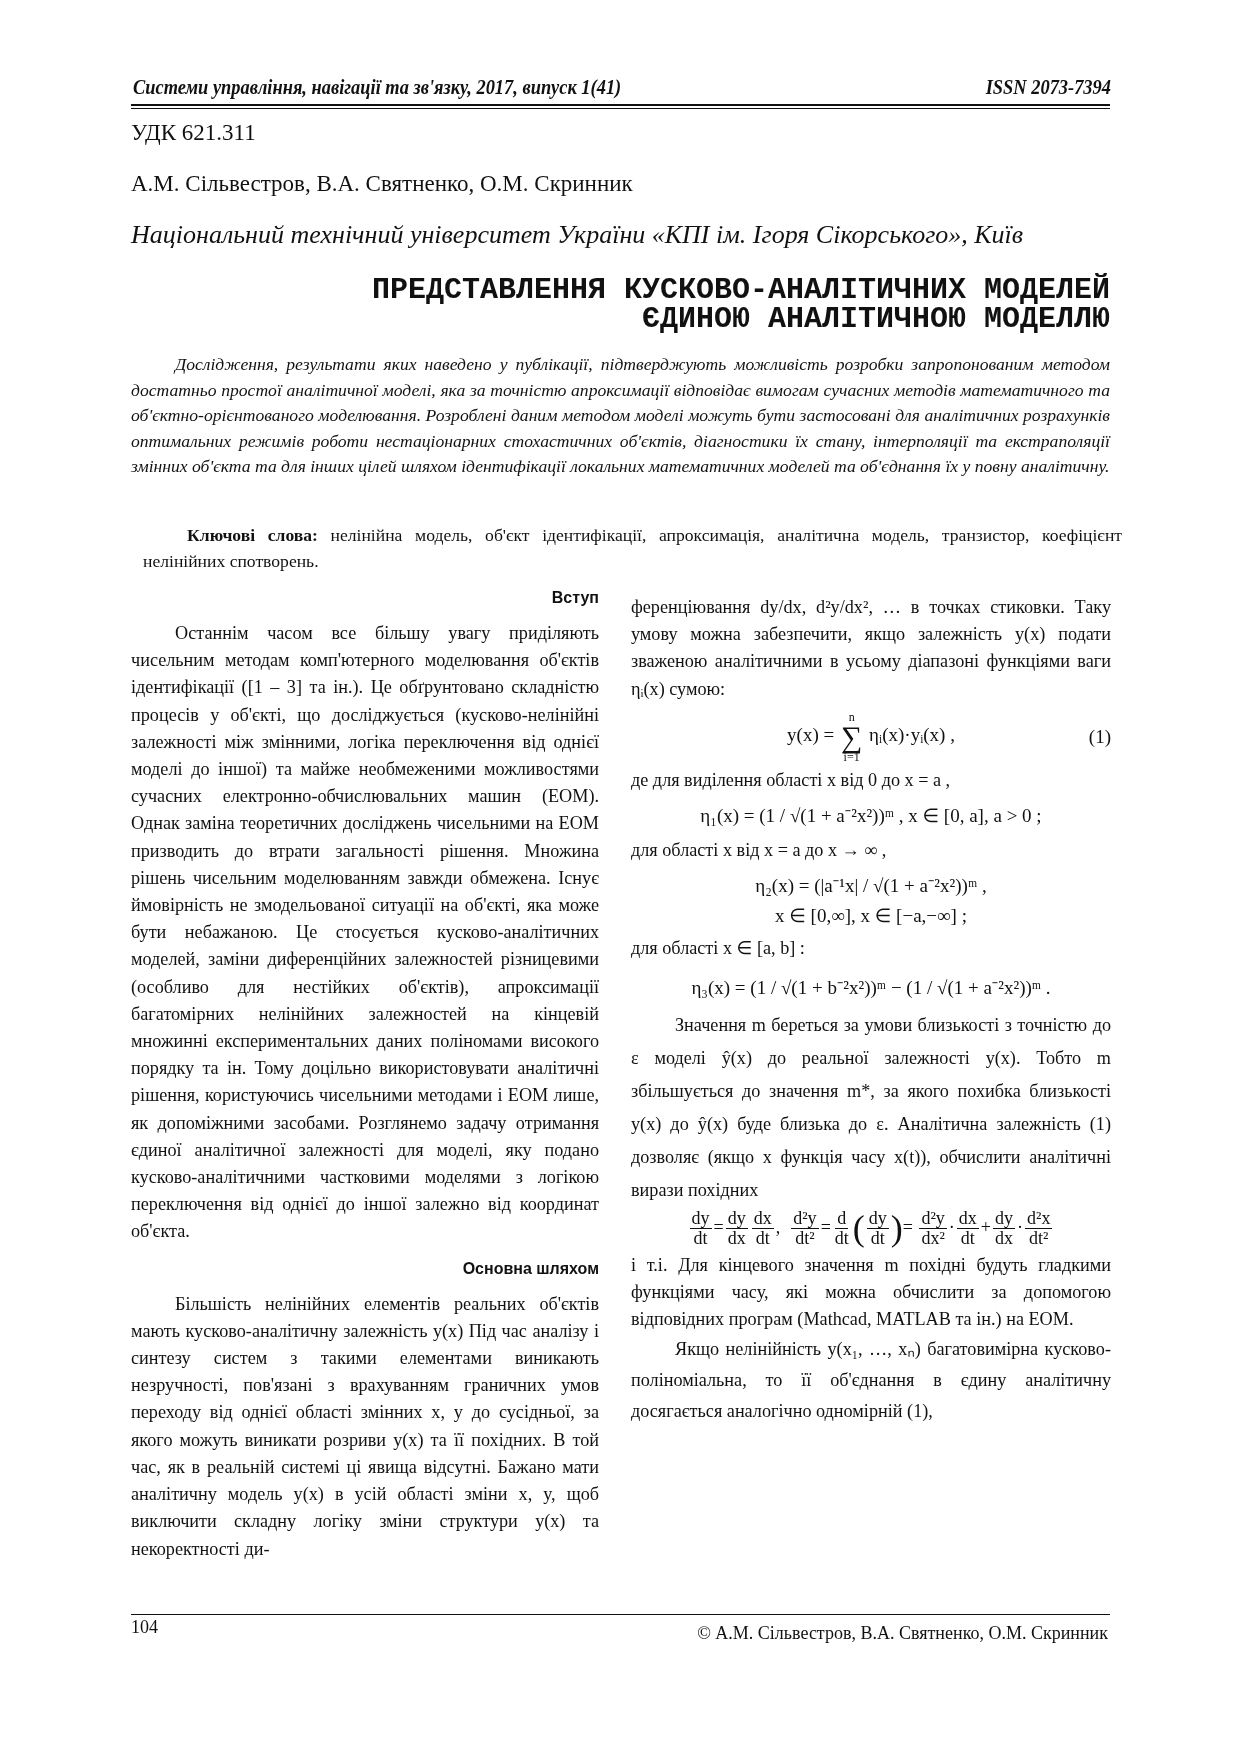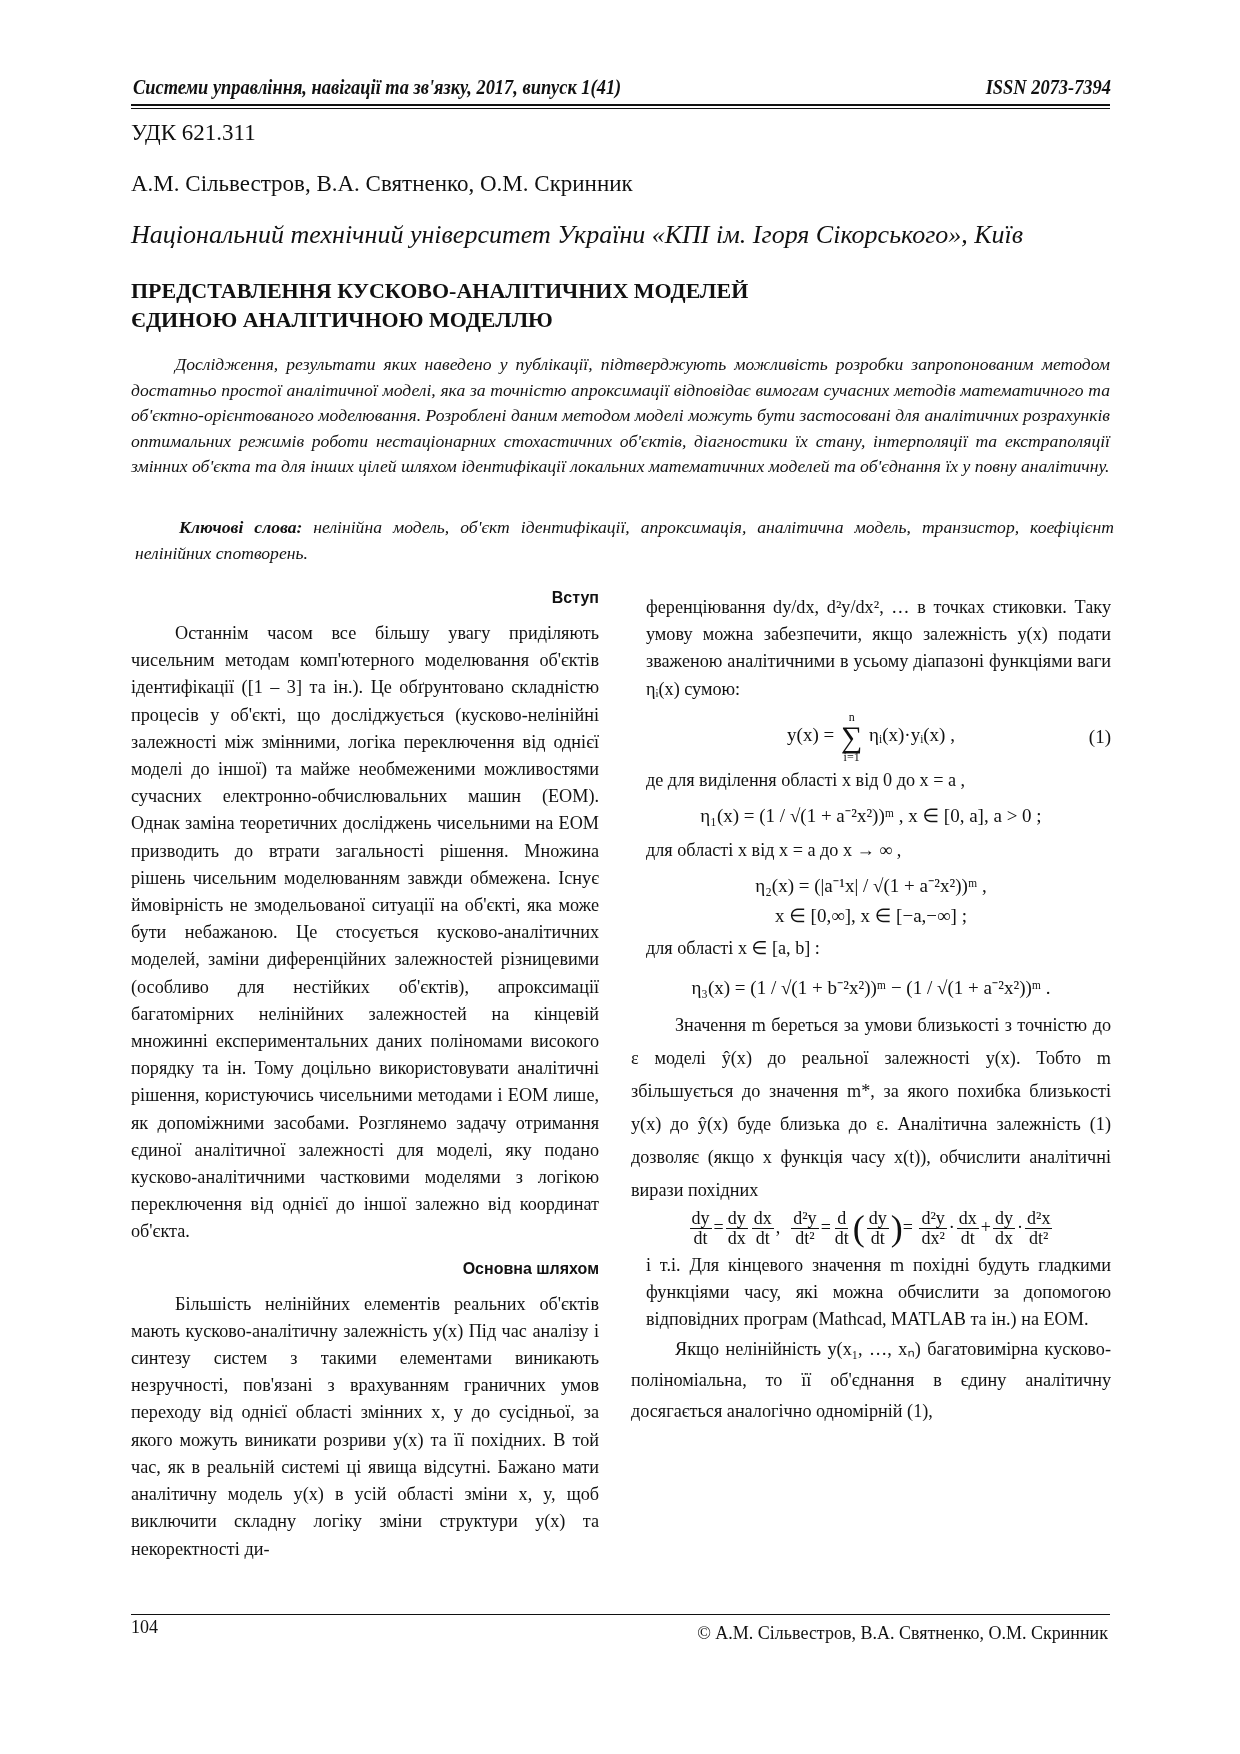--- a/index.html
+++ b/index.html
@@ -13,43 +13,43 @@
     width: 1063px;
   }
   .head-rule-1 { position: absolute; left: 131px; top: 104px; width: 979px; height: 2px; background: #111; }
   .head-rule-2 { position: absolute; left: 131px; top: 108px; width: 979px; height: 1px; background: #111; }
 
   .udk { position: absolute; left: 131px; top: 120px; font-family: "Liberation Serif", serif; font-size: 23px; }
   .authors { position: absolute; left: 131px; top: 171px; font-family: "Liberation Serif", serif; font-size: 23px; }
   .affil { position: absolute; left: 131px; top: 220px; font-family: "Liberation Serif", serif; font-style: italic; font-size: 26px; }
 
   .title {
-    position: absolute; left: 131px; top: 276px; width: 979px; text-align: left;
-    font-family: Liberation Serif, serif; font-weight: bold; font-size: 22px; line-height: 29px;
+    position: absolute; left: 131px; top: 276px; width: 979px; text-align: right;
+    font-family: Liberation Mono, monospace; font-weight: bold; font-size: 30px; line-height: 29px;
   }
 
   .abstract {
     position: absolute; left: 131px; top: 352px; width: 979px;
     font-family: "Liberation Serif", serif; font-style: italic; font-size: 17.6px; line-height: 25.6px;
     text-align: justify; text-indent: 44px; margin: 0;
   }
   .keywords {
     position: absolute; left: 131px; top: 511px; width: 979px;
-    font-family: "Liberation Serif", serif; font-style: italic; font-size: 17.6px; line-height: 25.6px;
-    text-align: justify; text-indent: 44px; margin: 4px;
+    font-family: "Liberation Serif", serif; font-size: 17.6px; line-height: 25.6px;
+    text-align: justify; text-indent: 44px; margin: 12px;
   }
   .keywords b { font-weight: bold; }
 
   .col { position: absolute; font-family: "Liberation Serif", serif; font-size: 18.2px; line-height: 27.2px; }
   .col-left { left: 131px; top: 585px; width: 468px; }
   .col-right { left: 631px; top: 594px; width: 480px; }
 
   .section-h { font-family: Liberation Sans, sans-serif; font-weight: bold; font-size: 16px; text-align: right; margin: 0 0 9px 0; line-height: 26px; }
   .para { margin: 0; text-align: justify; text-indent: 44px; }
-  .para.noindent { text-indent: 0; margin-left: 15px; }
+  .para.noindent { text-indent: 0; }
 
   .eq-row { position: relative; text-align: center; margin: 6px 0; font-size: 19px; }
   .eq-num { position: absolute; right: 0; top: 50%; transform: translateY(-50%); }
   .math { font-family: "Liberation Serif", serif; white-space: nowrap; }
   .sum { display: inline-flex; flex-direction: column; align-items: center; vertical-align: middle; line-height: 1; margin: 0 2px; }
   .sum .lim { font-size: 12px; }
   .sum .sig { font-size: 30px; line-height: 28px; }
   .frac { display: inline-flex; flex-direction: column; align-items: center; vertical-align: middle; line-height: 1.05; margin: 0 2px; }
   .frac .num { border-bottom: 1px solid #111; padding: 0 2px; text-align: center; }
   .frac .den { padding: 0 2px; }

